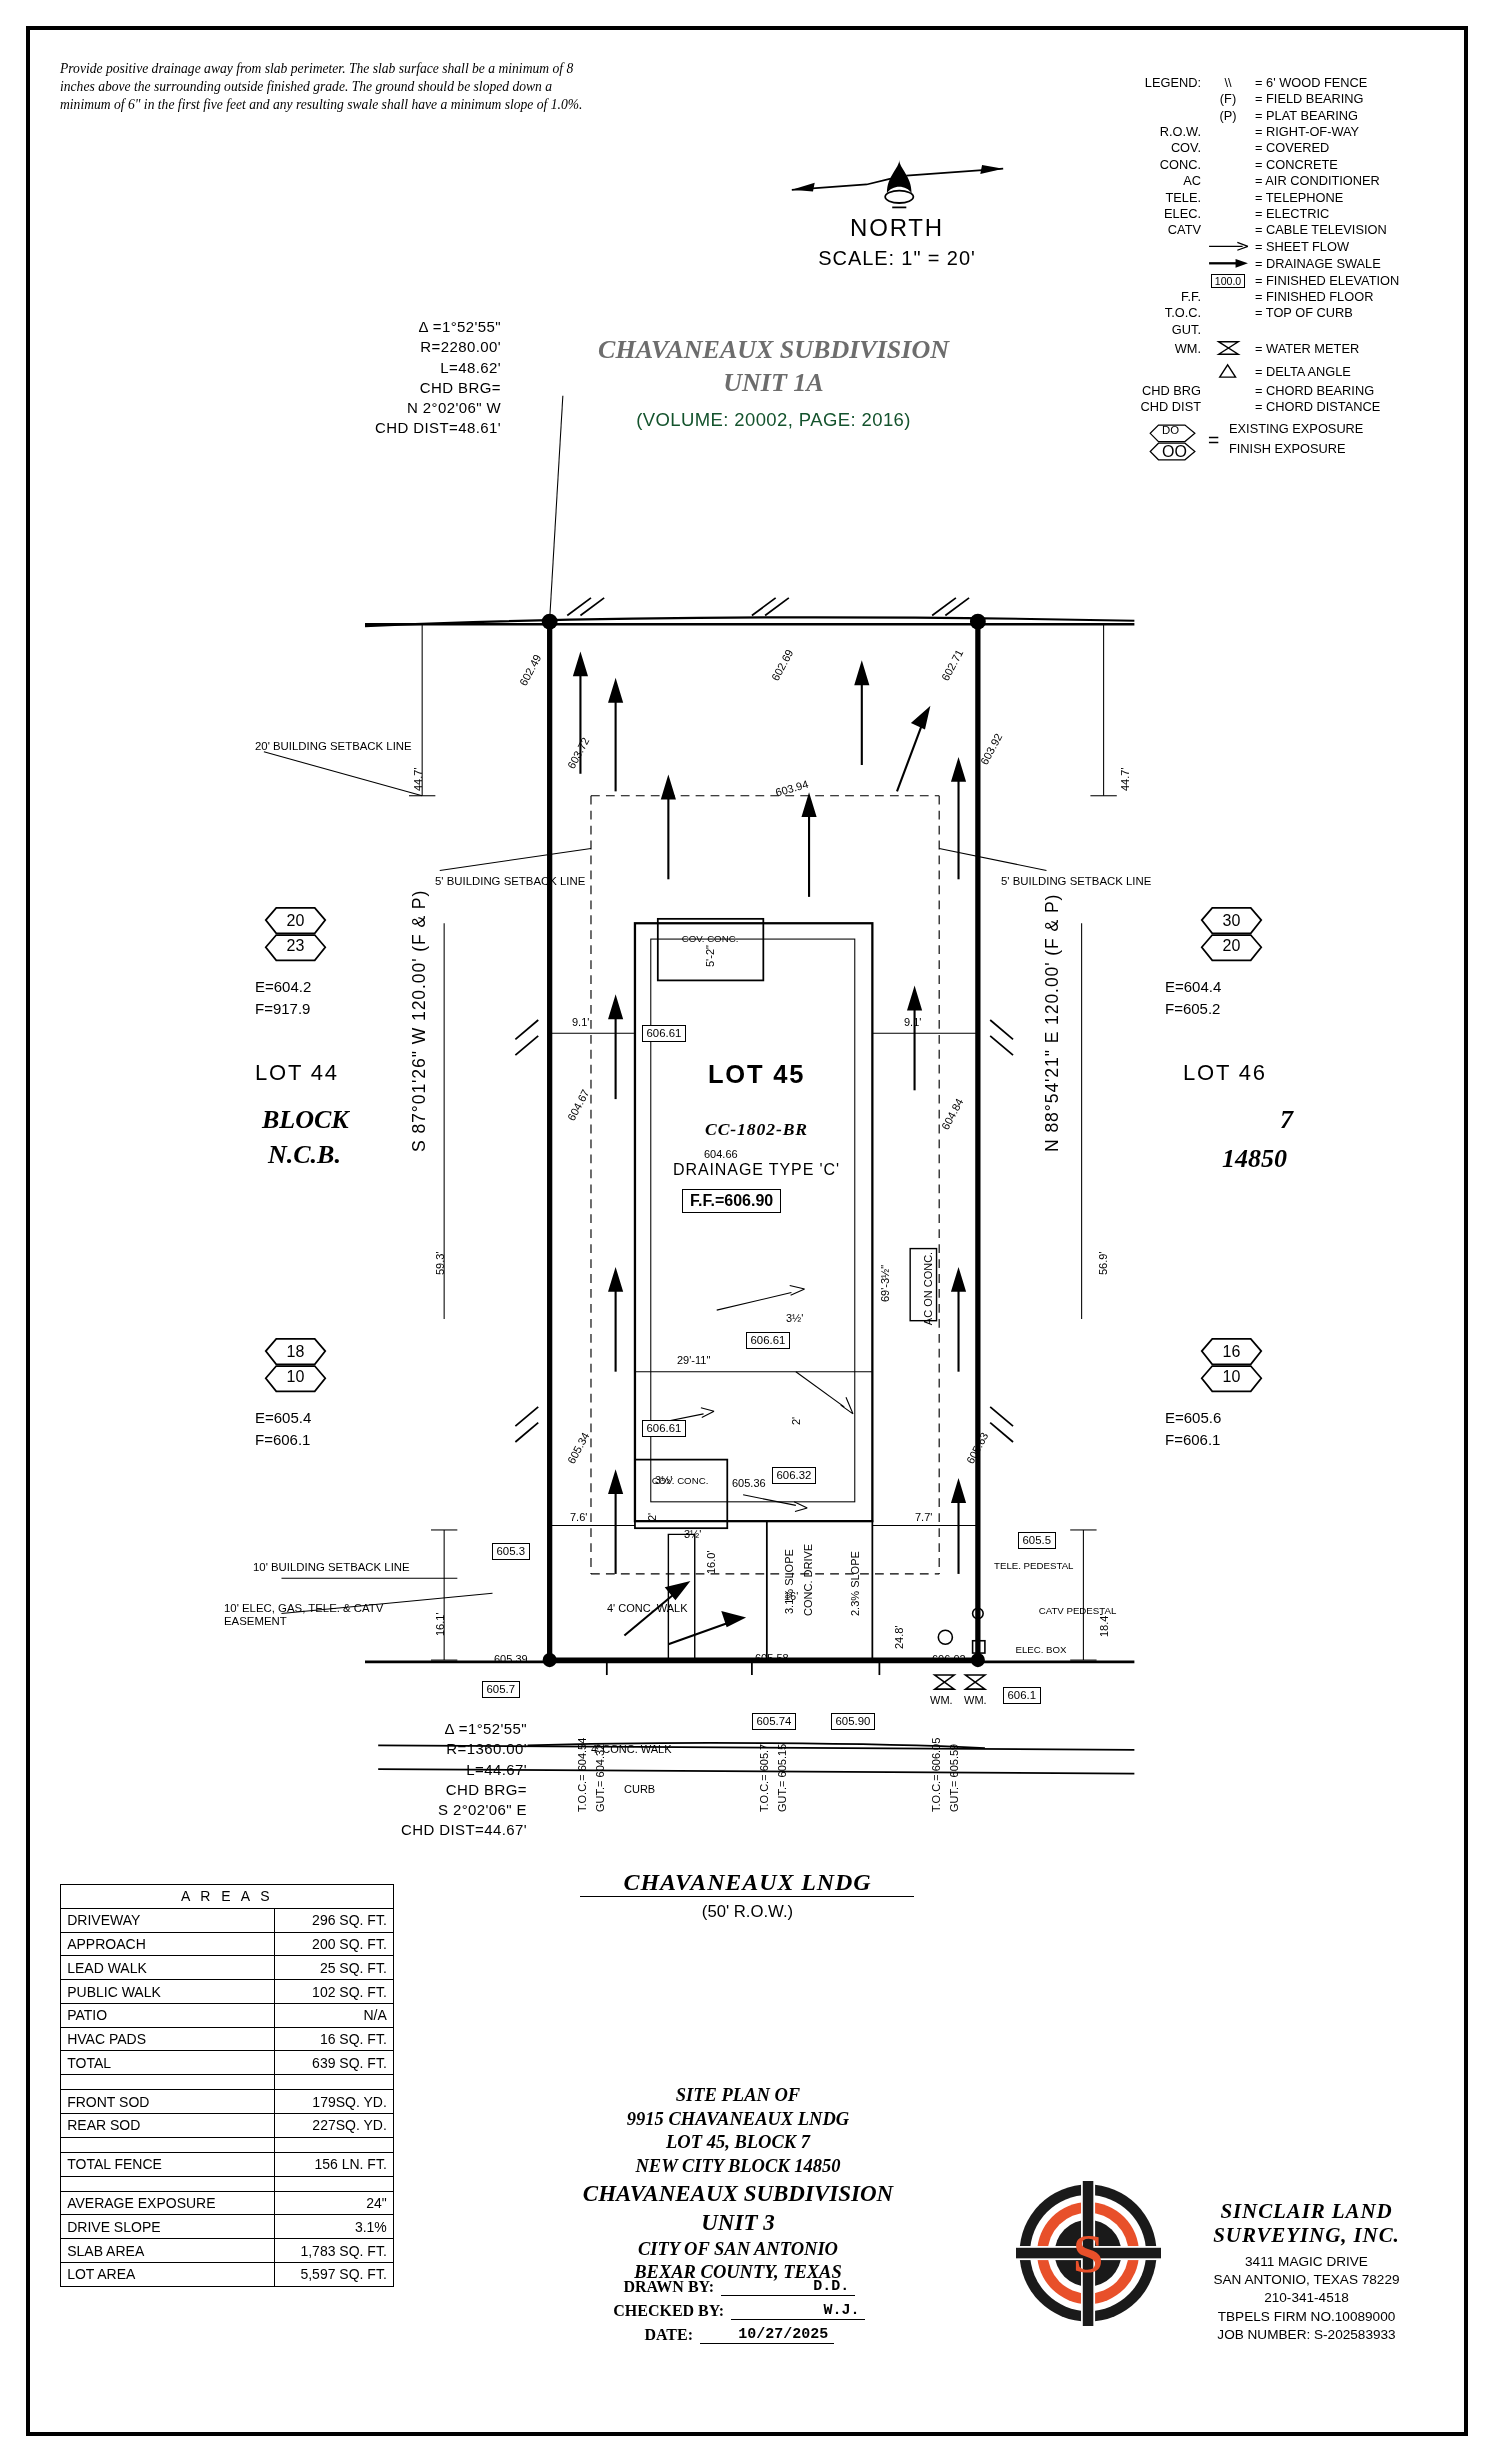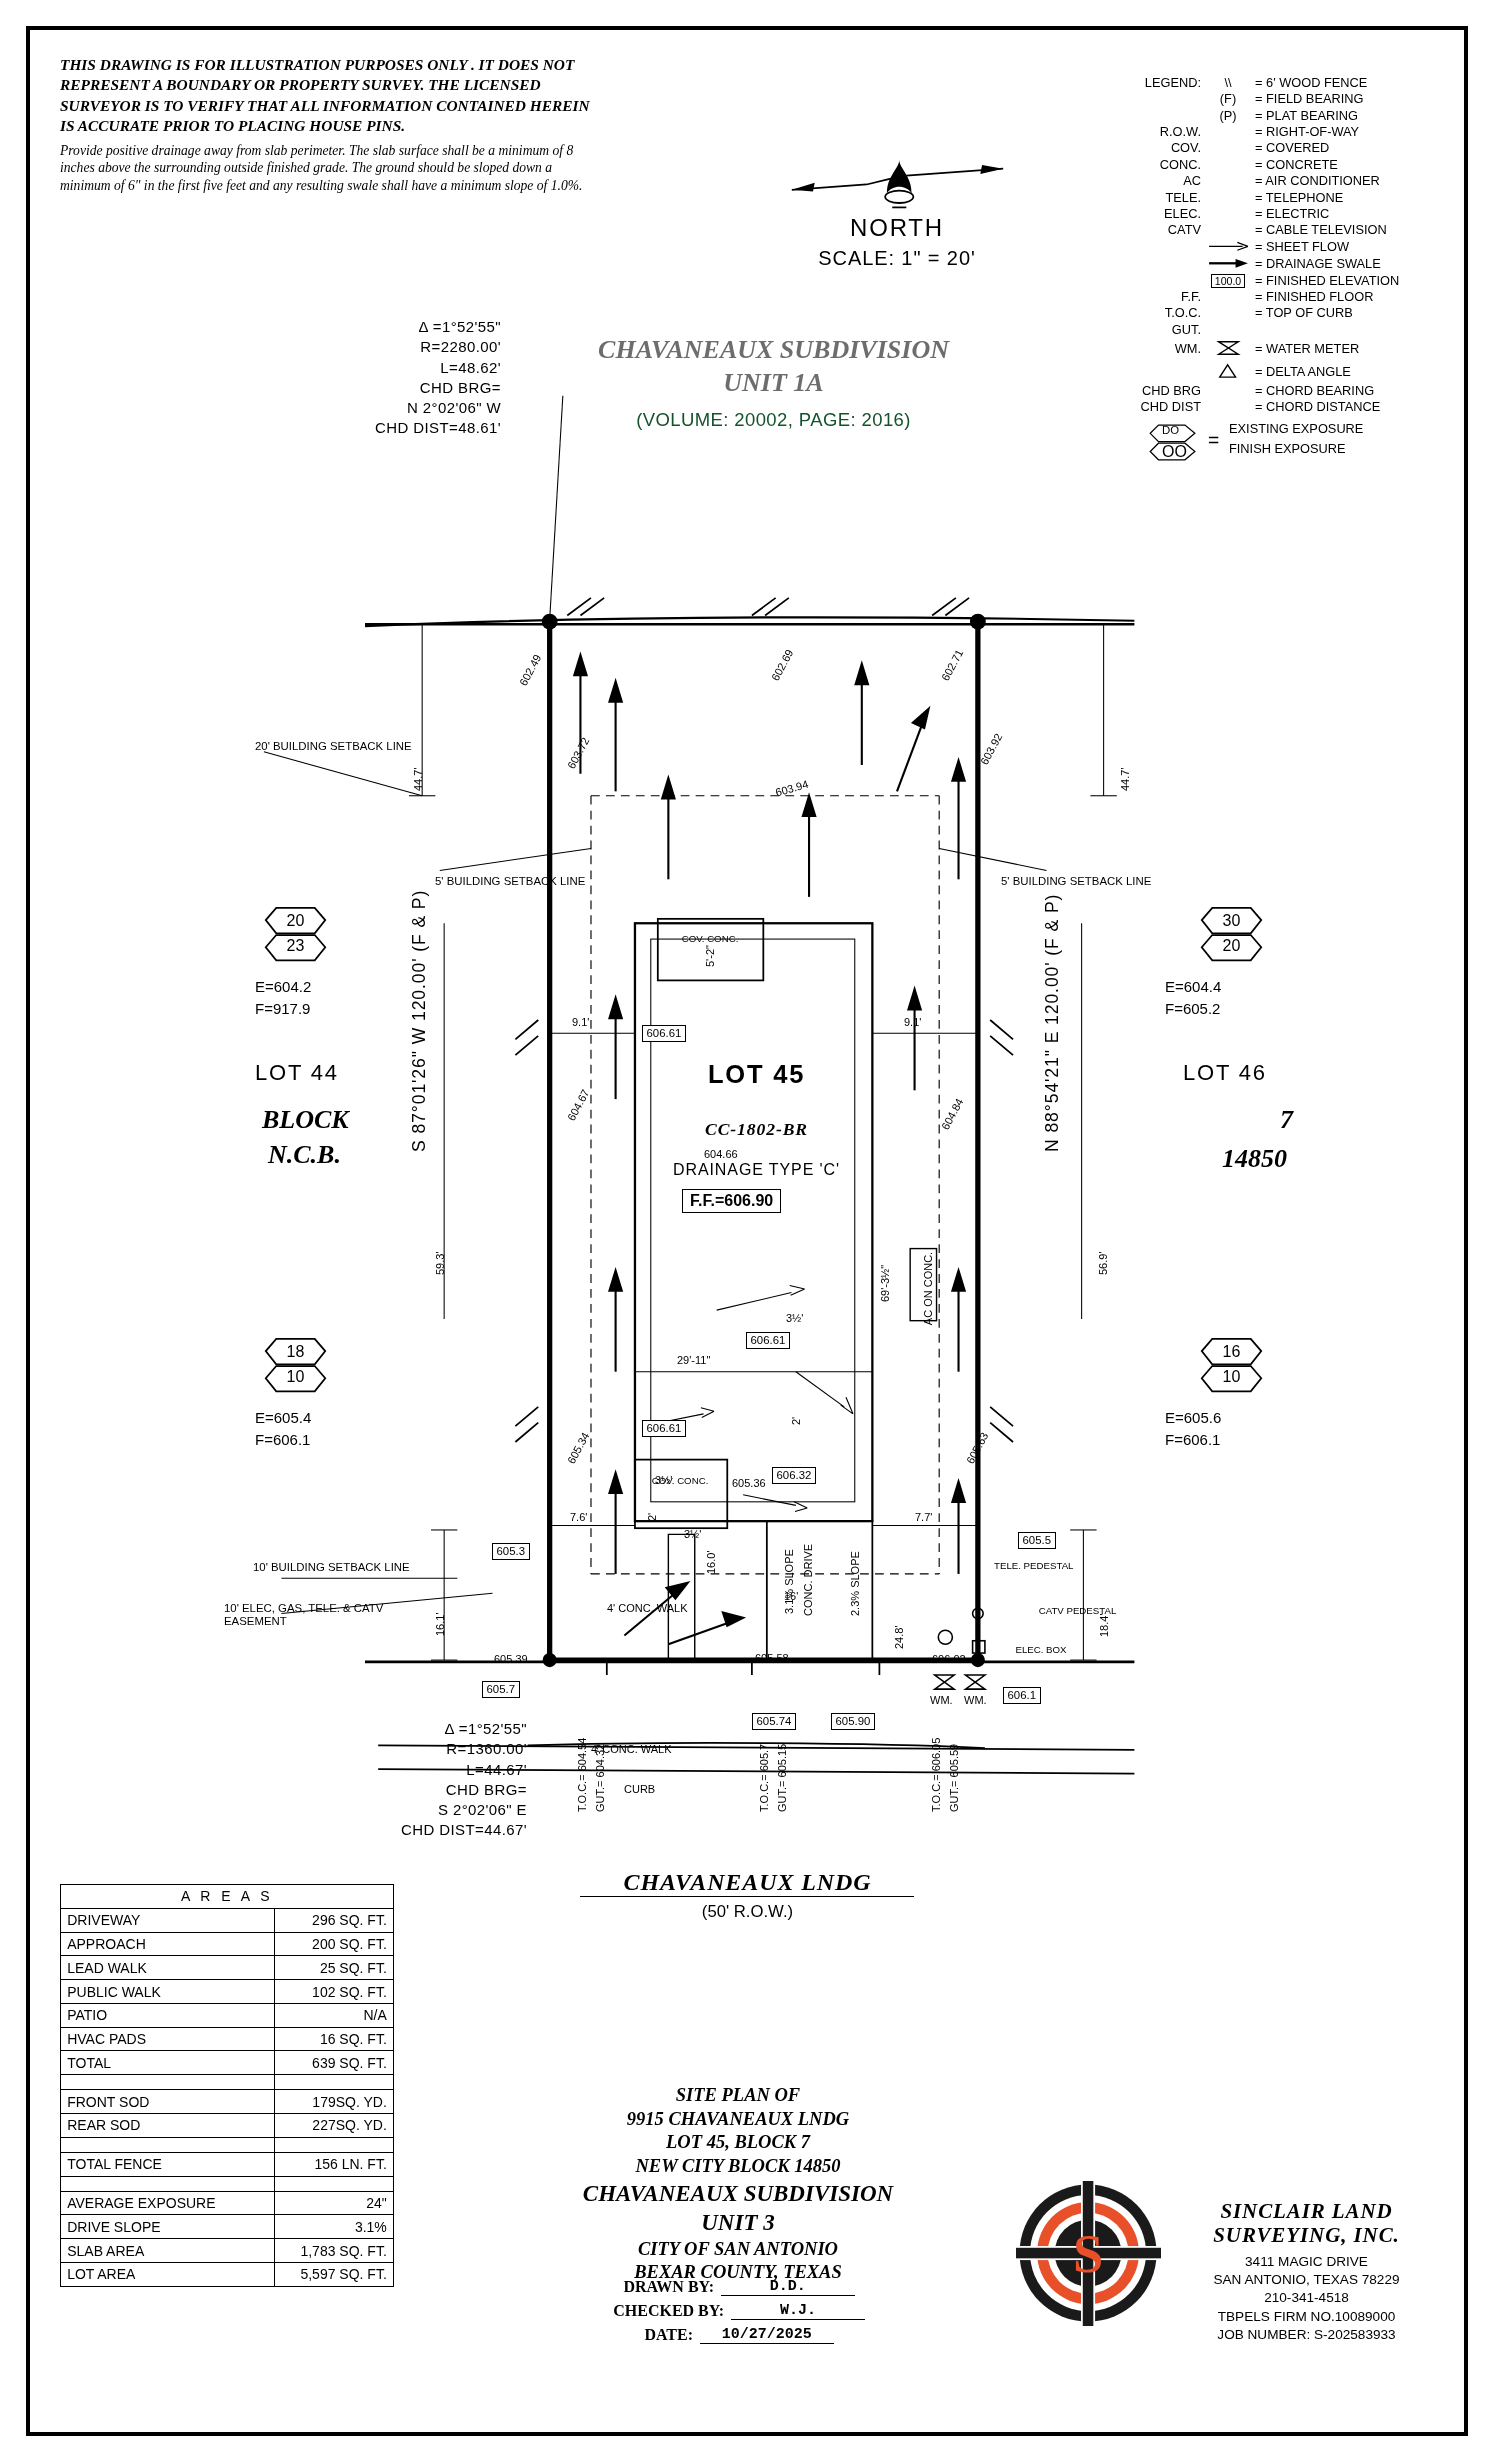--- a/index.html
+++ b/index.html
@@ -73,38 +73,37 @@
   #areas .hdr{text-align:center;letter-spacing:3.5px;font-size:14px;font-weight:normal;}
   #areas tr.spacer td{height:8.8px;border-left:0.9px solid #000;border-right:0.9px solid #000;border-top:none;border-bottom:none;}
 
   
   #titleblk{left:492px;top:2084px;width:492px;text-align:center;font-family:"Liberation Serif",serif;font-style:italic;font-weight:bold;line-height:1.28;}
   #titleblk .l1{font-size:18.5px;}
   #titleblk .l2{font-size:23px;}
   #titleblk .l3{font-size:18.5px;}
   #sig{left:563px;top:2278px;width:352px;font-size:16px;font-family:"Liberation Serif",serif;font-weight:bold;}
   #sig .row{display:flex;justify-content:center;gap:7px;margin-bottom:6.2px;align-items:flex-end;}
-  #sig .ul{border-bottom:1.3px solid #000;min-width:123px;text-align:center;font-family:"Liberation Mono",monospace;font-weight:bold;font-size:15px;padding:0 5.3px;}
+  #sig .ul{border-bottom:1.3px solid #000;min-width:123px;text-align:right;font-family:"Liberation Mono",monospace;font-weight:bold;font-size:15px;padding:0 5.3px;}
 
   
   #company{left:1170px;top:2199px;width:273px;text-align:center;}
   #company .nm{font-family:"Liberation Serif",serif;font-style:italic;font-weight:bold;font-size:21px;line-height:1.15;letter-spacing:0.9px;}
   #company .addr{font-size:13.6px;line-height:1.35;margin-top:5.3px;}
   #logo{position:absolute;left:1016px;top:2181px;width:145px;height:145px;}
 
   svg{overflow:visible;}
 </style>
 </head>
 <body>
 
 <div id="sheet">
   <div class="border-outer"></div>
 
   <div class="abs" id="disclaimer">
-    <div>THIS DRAWING IS FOR ILLUSTRATION PURPOSES ONLY . IT DOES NOT REPRESENT A BOUNDARY OR PROPERTY SURVEY. THE LICENSED SURVEYOR IS TO VERIFY THAT ALL INFORMATION CONTAINED HEREIN IS ACCURATE PRIOR TO PLACING HOUSE PINS.</div>
     <div class="small" style="margin-top:5.3px;">Provide positive drainage away from slab perimeter. The slab surface shall be a minimum of 8 inches above the surrounding outside finished grade. The ground should be sloped down a minimum of 6" in the first five feet and any resulting swale shall have a minimum slope of 1.0%.</div>
   </div>
 
   <div class="abs" id="northblock">
     <svg width="229" height="53" viewBox="0 0 260 60">
       <path d="M10 36 L95 30 L120 24 L140 20" stroke="#000" stroke-width="2" fill="none"></path>
       <path d="M140 20 L250 12" stroke="#000" stroke-width="2" fill="none"></path>
       <polygon points="10,36 36,28 34,38" fill="#000"></polygon>
       <polygon points="250,12 224,18 226,8" fill="#000"></polygon>
       <path d="M118 40 C118 20 132 12 132 2 C132 12 146 20 146 40 C140 30 124 30 118 40 Z" fill="#000"></path>

